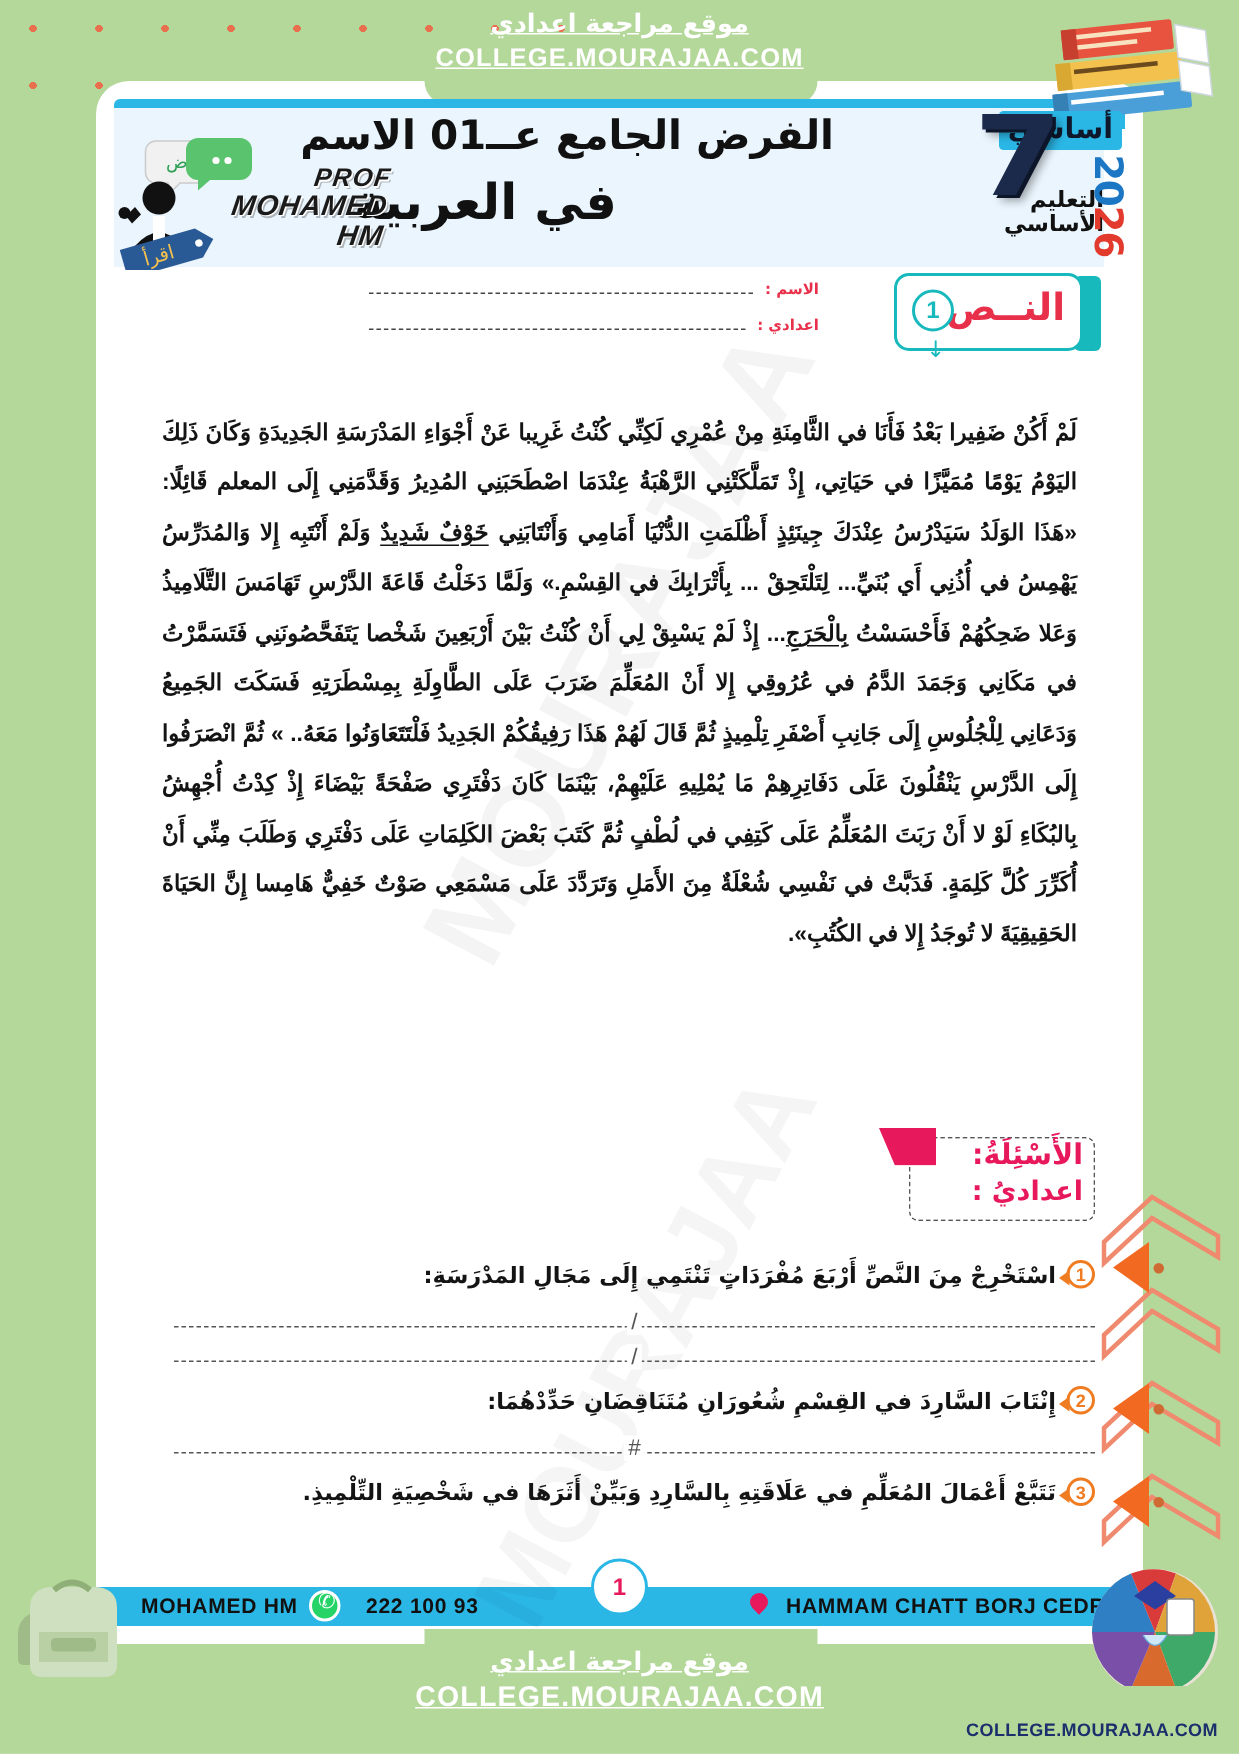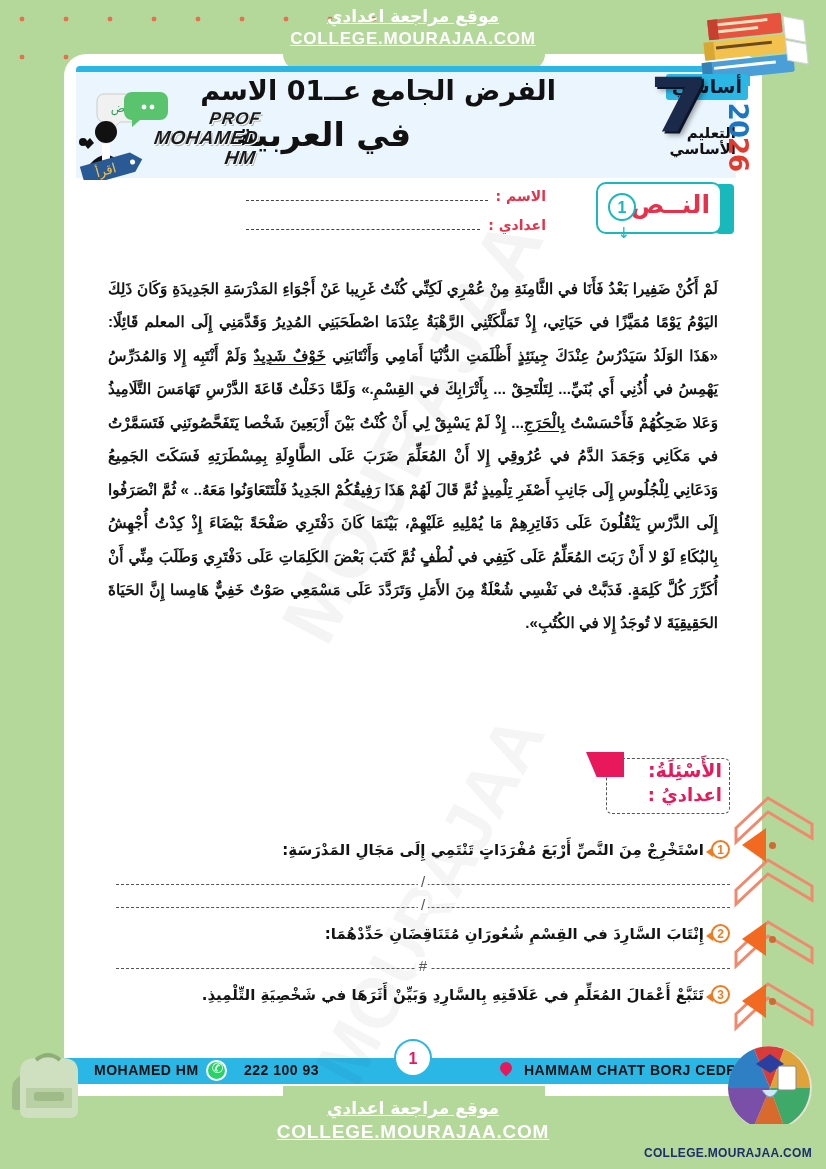--- a/index.html
+++ b/index.html
@@ -143,21 +143,21 @@
     text-shadow: 1px 1px 0 #fff, 2px 2px 0 rgba(0,0,0,.25);
     transform: skewX(-8deg);
   }
   .prof-text .l1 { font-size: 17px; display:block; letter-spacing: 1px; }
   .prof-text .l2 { font-size: 19px; display:block; letter-spacing: .5px; }
 
   
   .fields { position: absolute; right: 280px; top: 188px; width: 300px; z-index: 8; }
   .field-row { display: flex; align-items: baseline; justify-content: flex-start; margin-bottom: 13px; }
   .field-label {
-    color: #e8304a; font-weight: bold; font-size: 14px;
+    color: #e8304a; font-weight: bold; font-size: 10px;
     white-space: nowrap; margin-left: 8px;
     font-family: "DejaVu Sans", sans-serif;
   }
   .field-line {
     flex: 1; height: 1px;
     border-bottom: 1.6px dashed #444;
     margin-bottom: 3px;
   }
 
   

